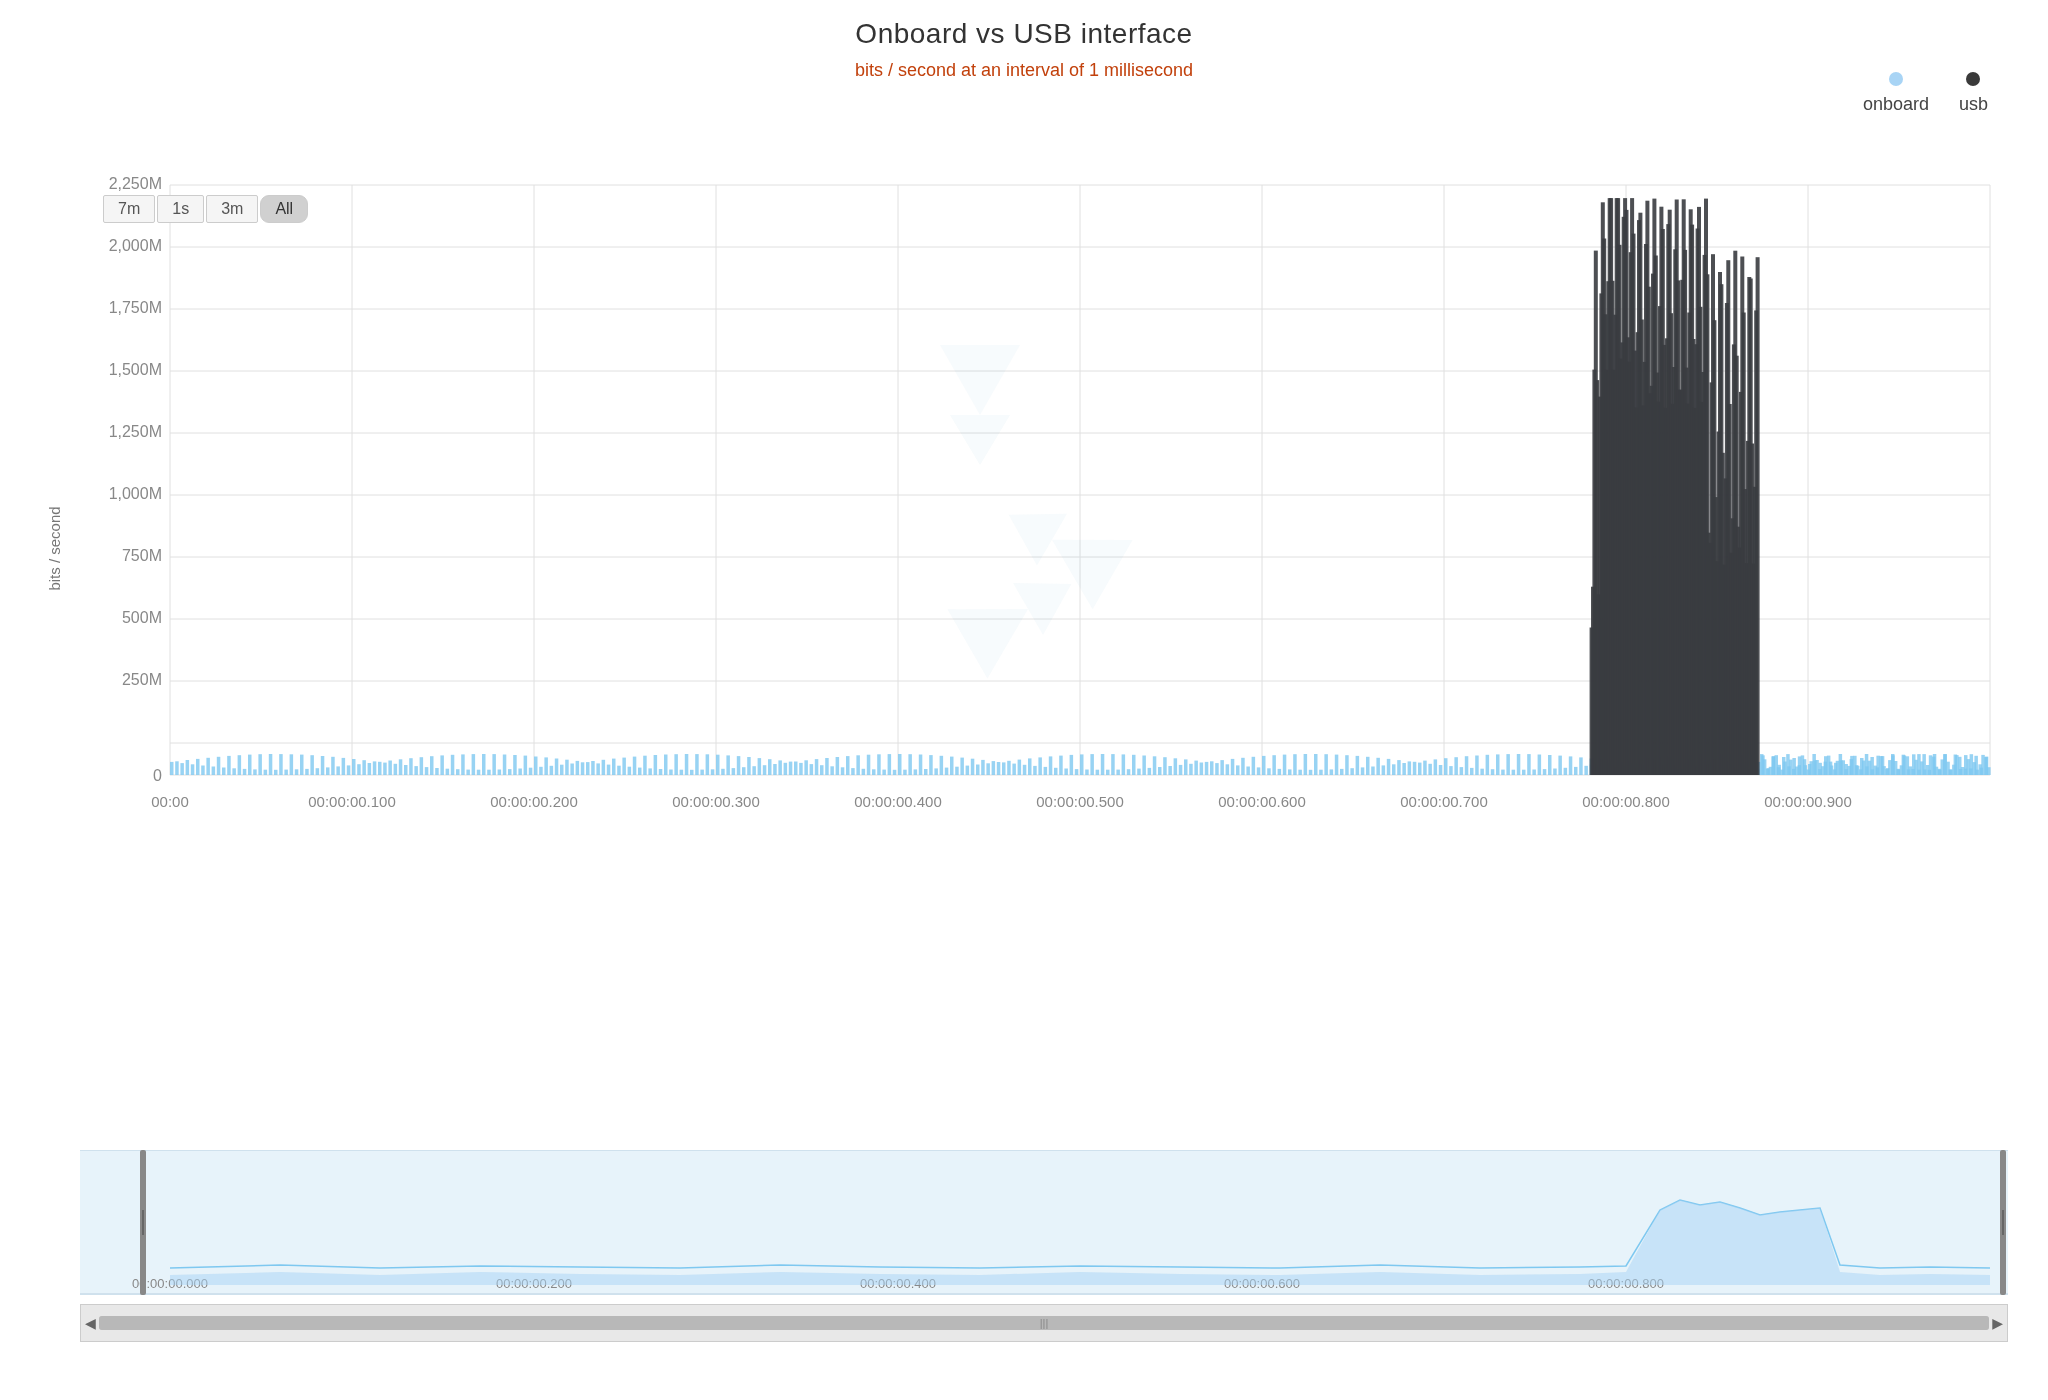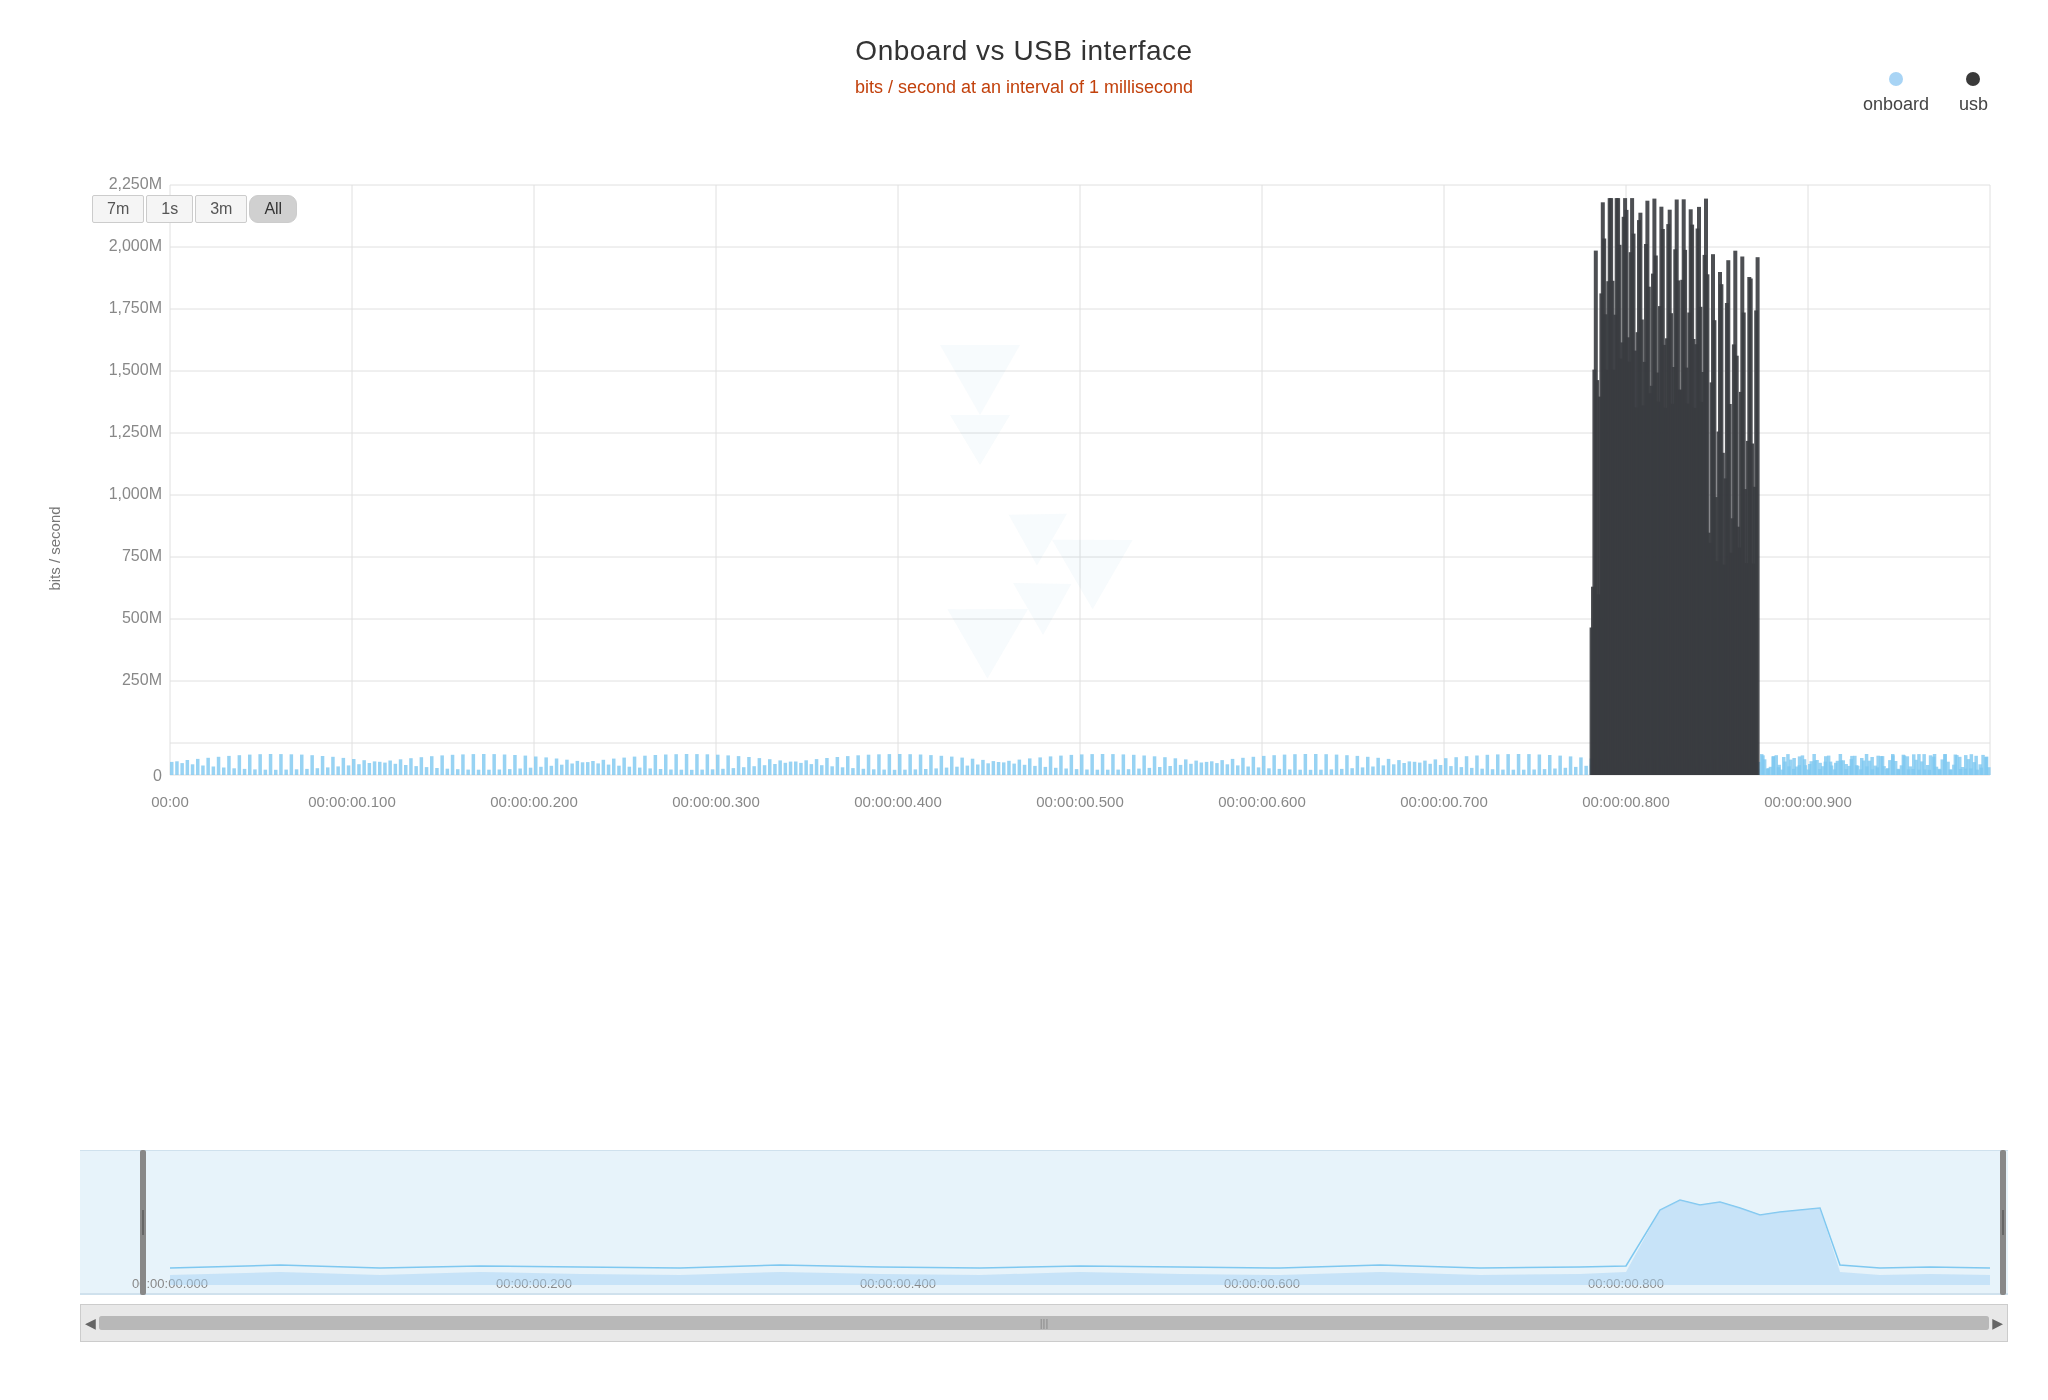--- a/index.html
+++ b/index.html
@@ -17,21 +17,21 @@
       height: 1400px;
       position: relative;
       background: #fff;
     }
 
     .chart-title {
       text-align: center;
       font-size: 28px;
       font-weight: 400;
       color: #333;
-      padding-top: 35px;
+      padding-top: 18px;
       letter-spacing: 0.5px;
     }
 
     .chart-subtitle {
       text-align: center;
       font-size: 18px;
       color: #c2410c;
       margin-top: 10px;
     }
 
@@ -58,21 +58,21 @@
       height: 14px;
       border-radius: 50%;
     }
 
     .legend-dot-onboard { background: #a8d4f5; }
     .legend-dot-usb { background: #3a3a3a; }
 
     .time-range-buttons {
       position: absolute;
       top: 195px;
-      left: 92px;
+      left: 103px;
       display: flex;
       gap: 2px;
       z-index: 10;
     }
 
     .time-btn {
       padding: 4px 14px;
       font-size: 16px;
       border: 1px solid #ccc;
       background: #f5f5f5;

